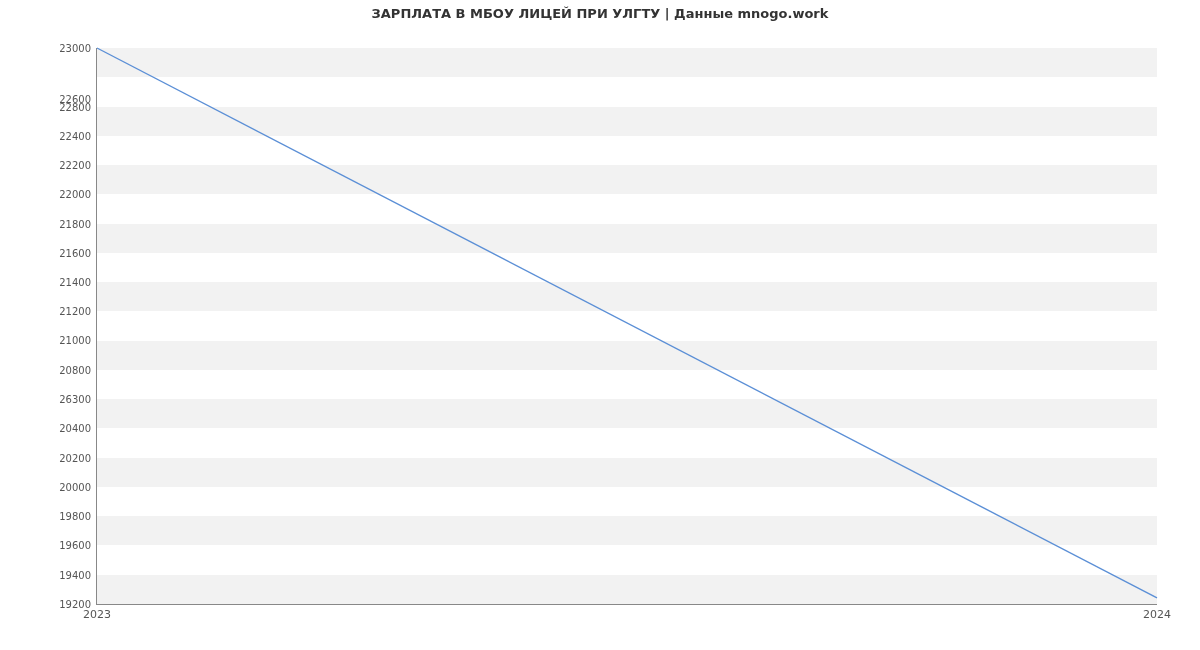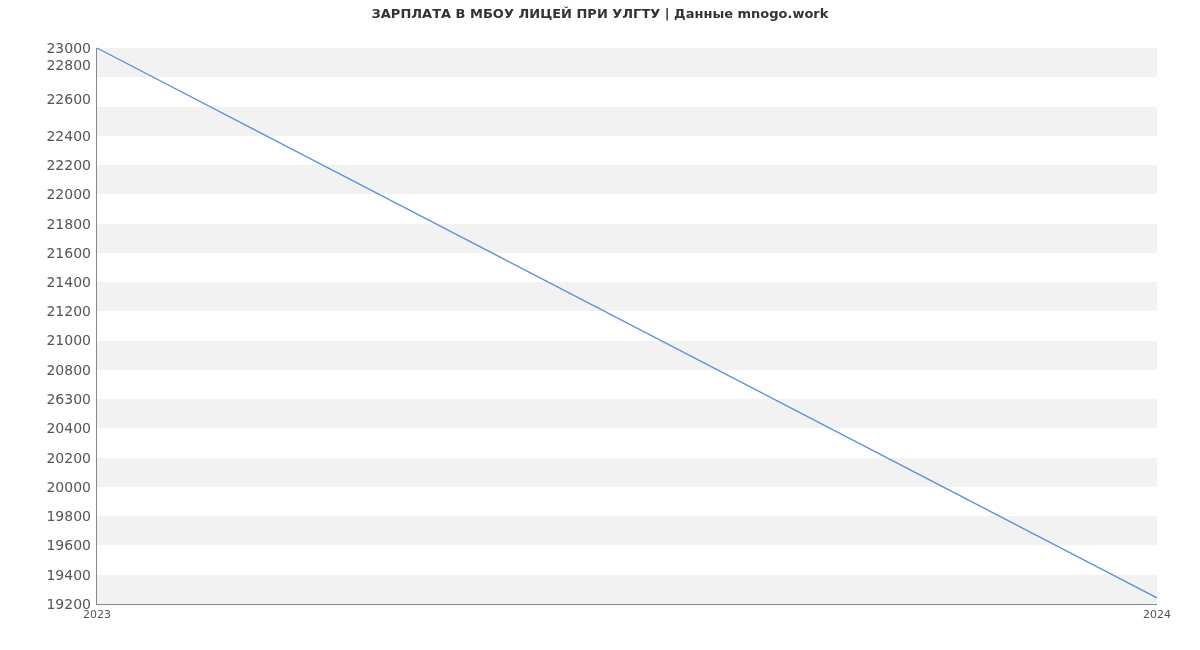--- a/index.html
+++ b/index.html
@@ -37,21 +37,21 @@
   .gridband {
     position: absolute;
     left: 0;
     width: 100%;
     background: #f2f2f2;
   }
   .y-tick-label {
     position: absolute;
     right: 100%;
     padding-right: 6px;
-    font-size: 14px;
+    font-size: 10px;
     color: #555;
     transform: translateY(50%);
     white-space: nowrap;
   }
   .x-tick-label {
     position: absolute;
     top: 100%;
     padding-top: 4px;
     font-size: 11px;
     color: #555;
@@ -106,18 +106,18 @@
       <div class="y-tick-label" style="bottom: 234.105px; margin-left: 6px;">20800</div>
       <div class="y-tick-label" style="bottom: 264px;">21000</div>
       <div class="y-tick-label" style="bottom: 292.632px;">21200</div>
       <div class="y-tick-label" style="bottom: 321.895px;">21400</div>
       <div class="y-tick-label" style="bottom: 351.158px;">21600</div>
       <div class="y-tick-label" style="bottom: 380.421px;">21800</div>
       <div class="y-tick-label" style="bottom: 409.684px;">22000</div>
       <div class="y-tick-label" style="bottom: 438.947px;">22200</div>
       <div class="y-tick-label" style="bottom: 468.211px;">22400</div>
       <div class="y-tick-label" style="bottom: 505px; margin-top: 38px;">22600</div>
-      <div class="y-tick-label" style="bottom: 539px;">22800</div>
+      <div class="y-tick-label" style="bottom: 497px;">22800</div>
       <div class="y-tick-label" style="bottom: 556px;">23000</div>
       <div class="x-tick-label" style="left: 0px;">2023</div>
       <div class="x-tick-label" style="left: 1060px;">2024</div>
     </div>
 </div>
 
 </body></html>

